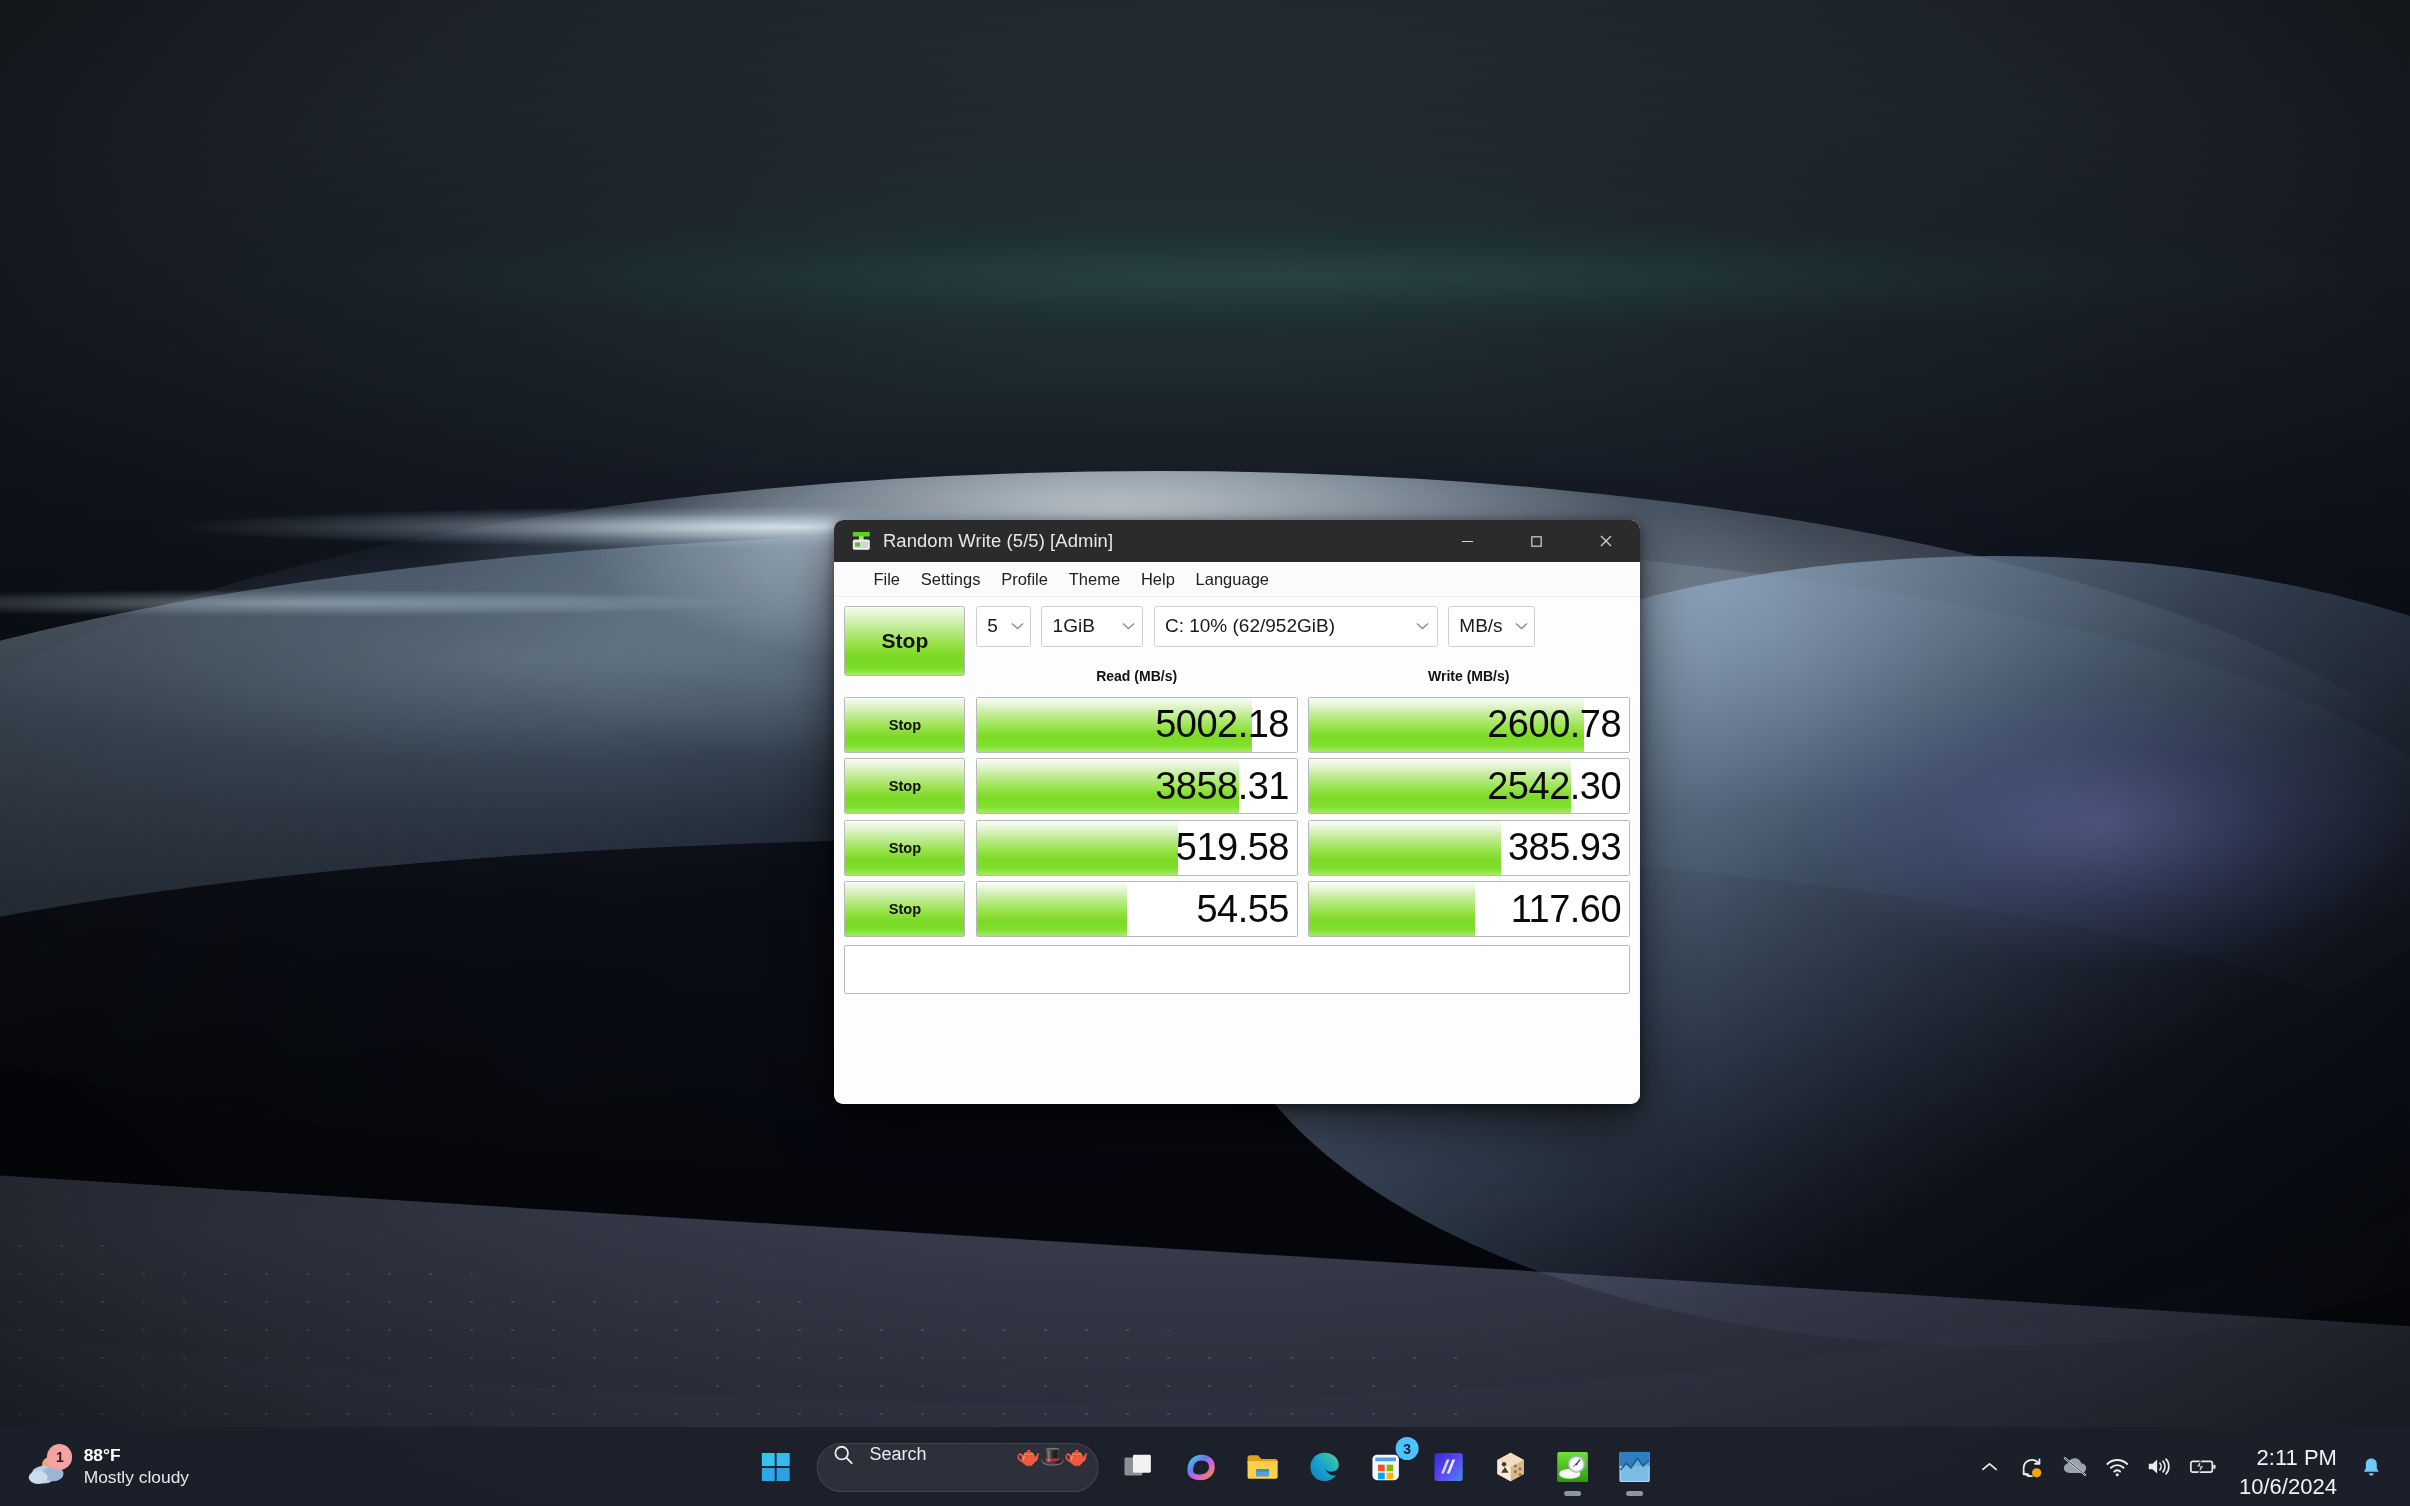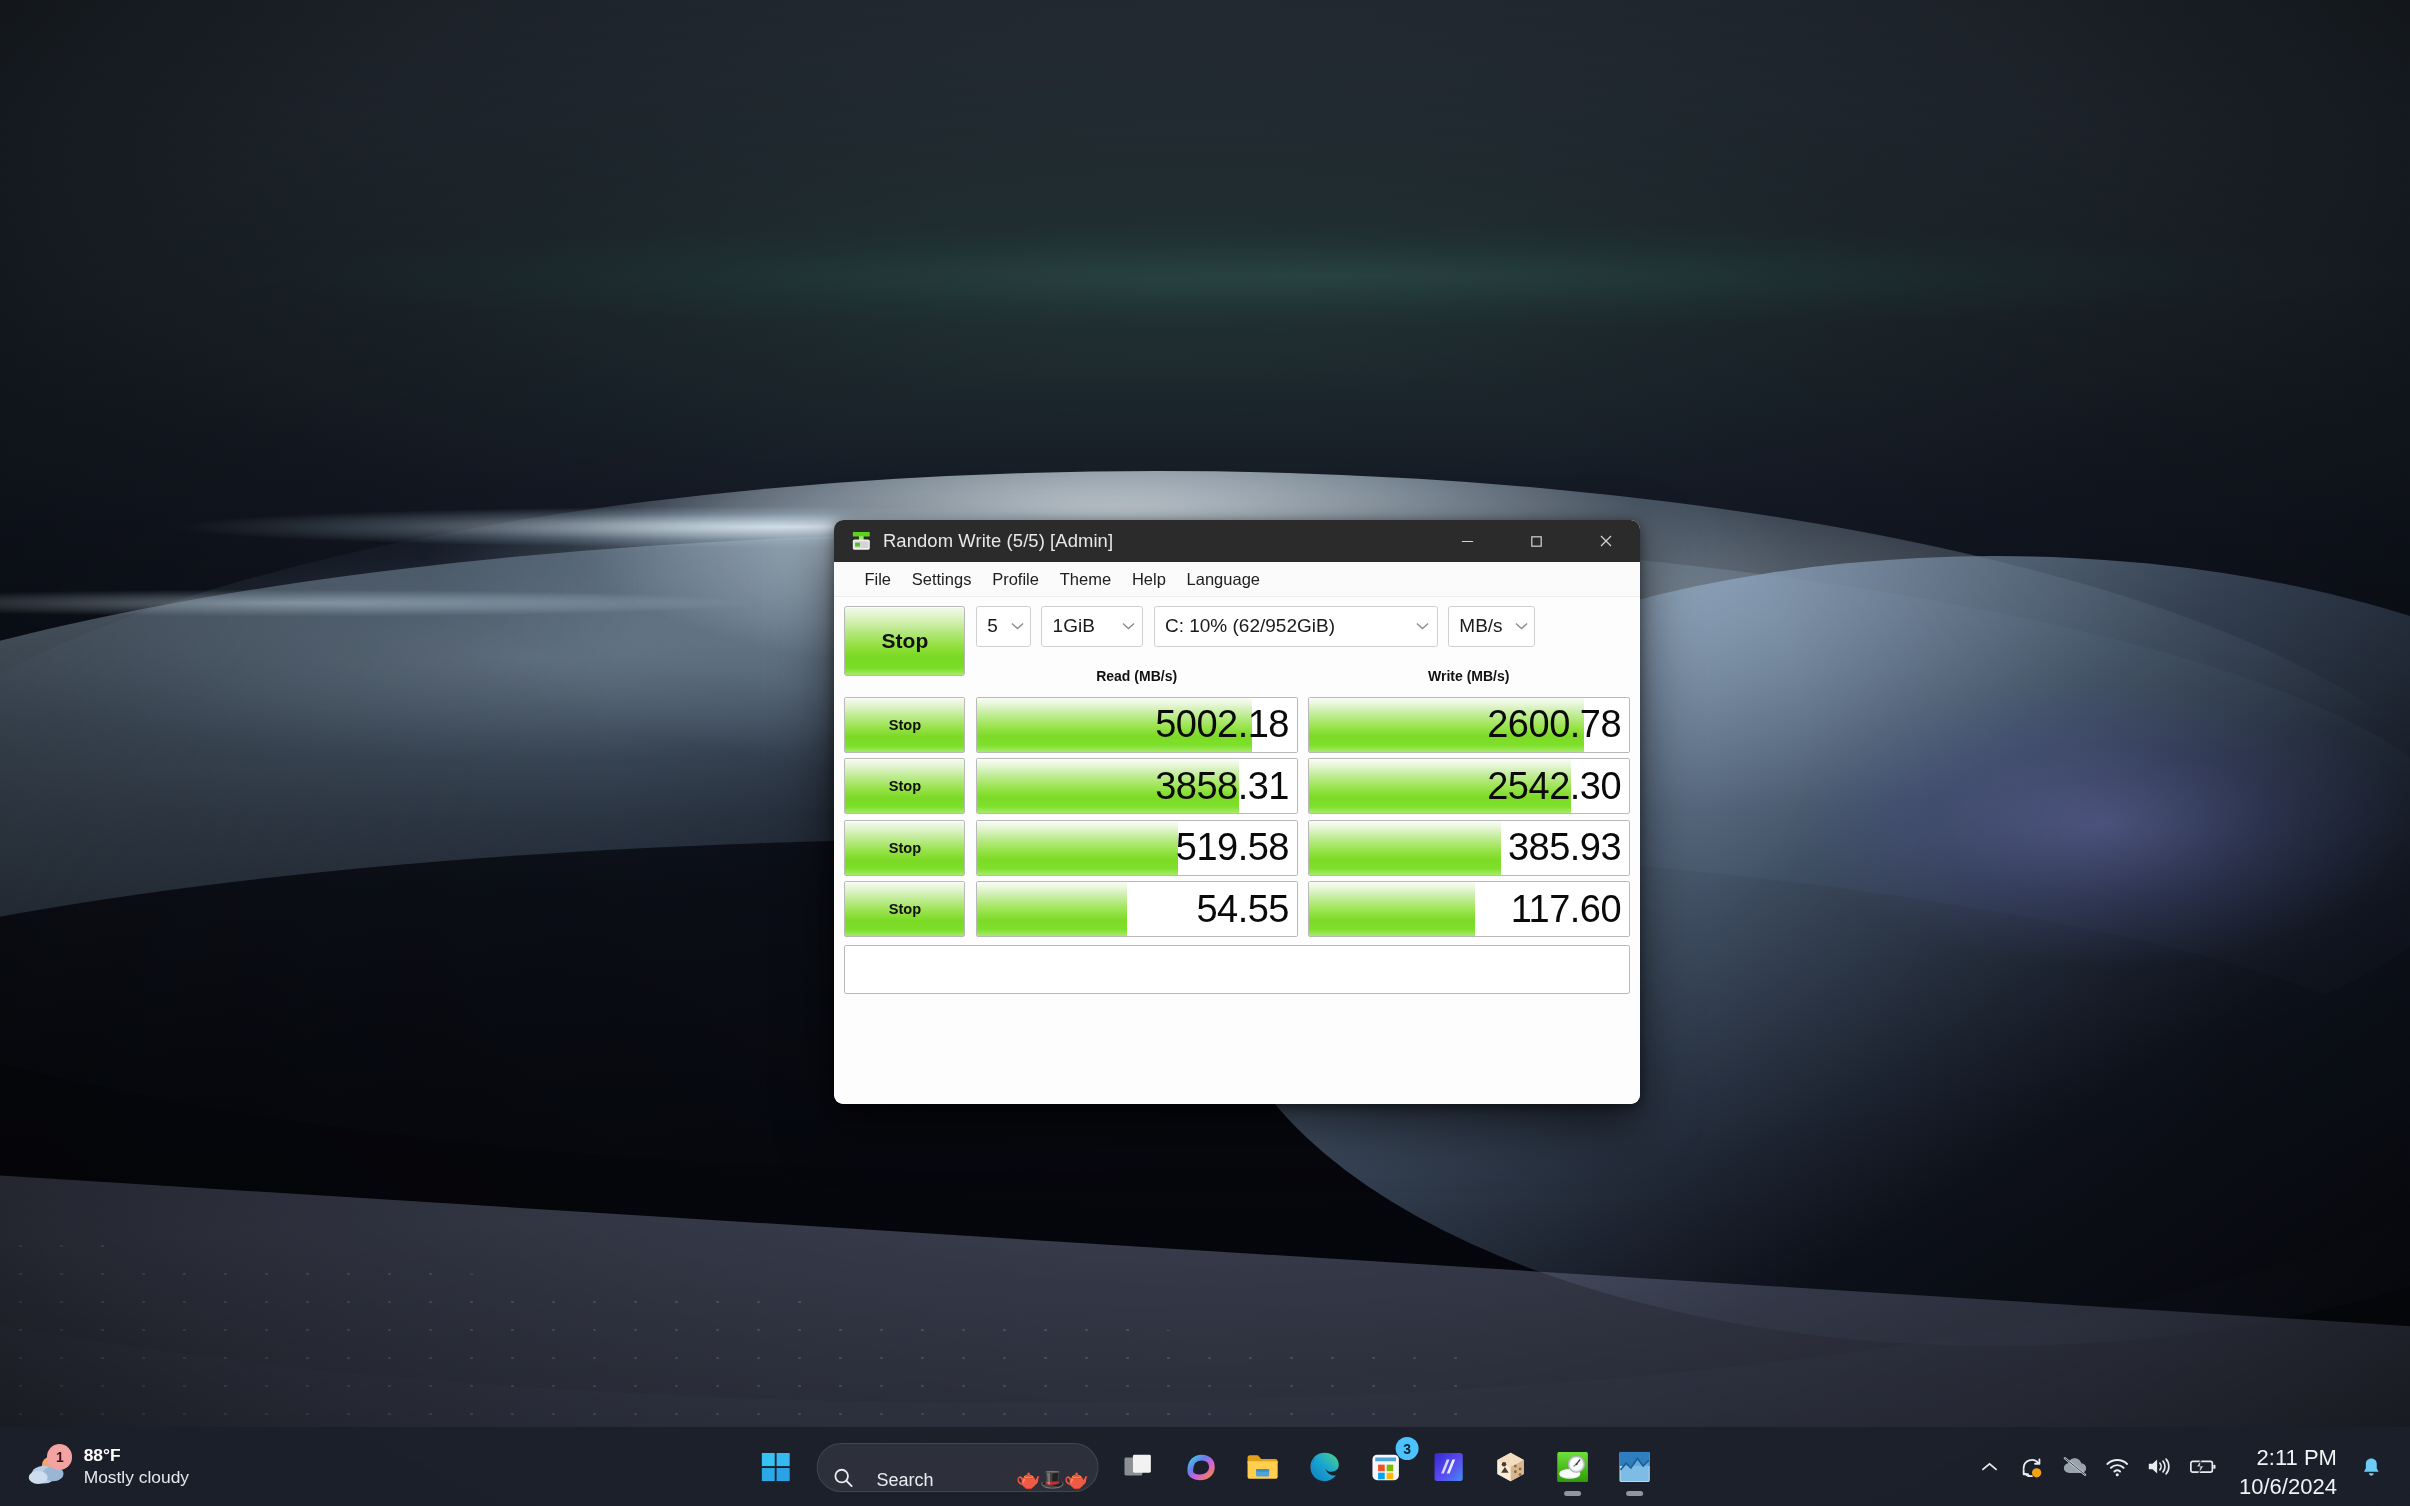--- a/index.html
+++ b/index.html
@@ -153,21 +153,21 @@
   .tb-btn {
     width:69px; height:42px;
     display:flex; align-items:center; justify-content:center;
     color:#d2d2d2;
   }
 
   #cdm-menubar {
     height:35px;
     background:#fbfbfb;
     display:flex; align-items:center;
-    padding-left:20px;
+    padding-left:29px;
     border-bottom:0.9px solid #ededed;
   }
   .menu-item {
     font-size:16.5px;
     color:#202020;
     padding:2.8px 10.4px;
     white-space:nowrap;
   }
 
   #cdm-body {
@@ -318,23 +318,23 @@
     width:17px; height:4.7px; border-radius:2.8px;
     background:#8e96a4;
   }
   
   #searchbox {
     width:282px; height:49px;
     margin:0 9.4px;
     border-radius:24.5px;
     background:rgba(255,255,255,0.075);
     border:0.9px solid rgba(255,255,255,0.10);
-    display:flex; align-items:flex-end;
+    display:flex; align-items:flex-start;
     padding:0 9.4px 0 15px;
-    gap:23px;
+    gap:16px;
   }
   #search-text { color:#e9ebef; font-size:18px; flex:1; }
 
   
   #tb-right {
     margin-left:auto;
     display:flex; align-items:center;
     gap:3.8px;
     padding-right:21px;
   }

